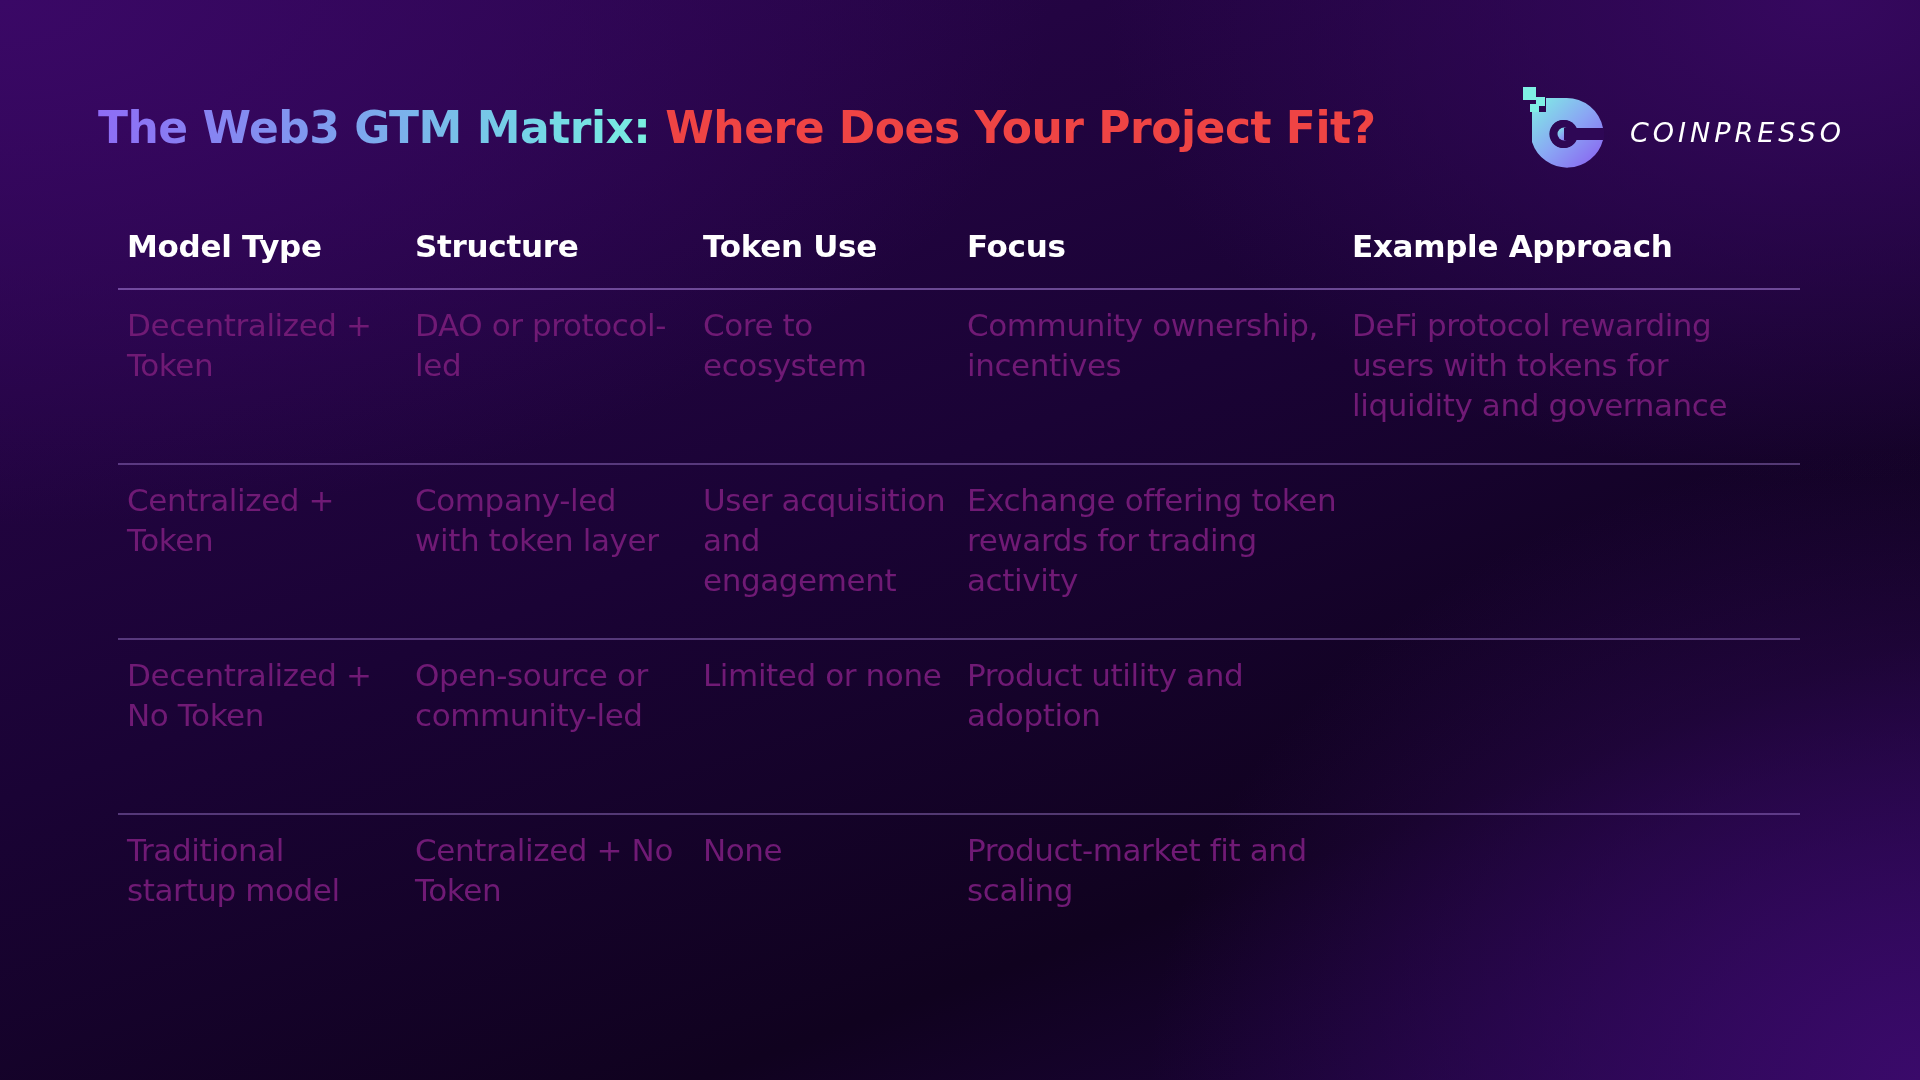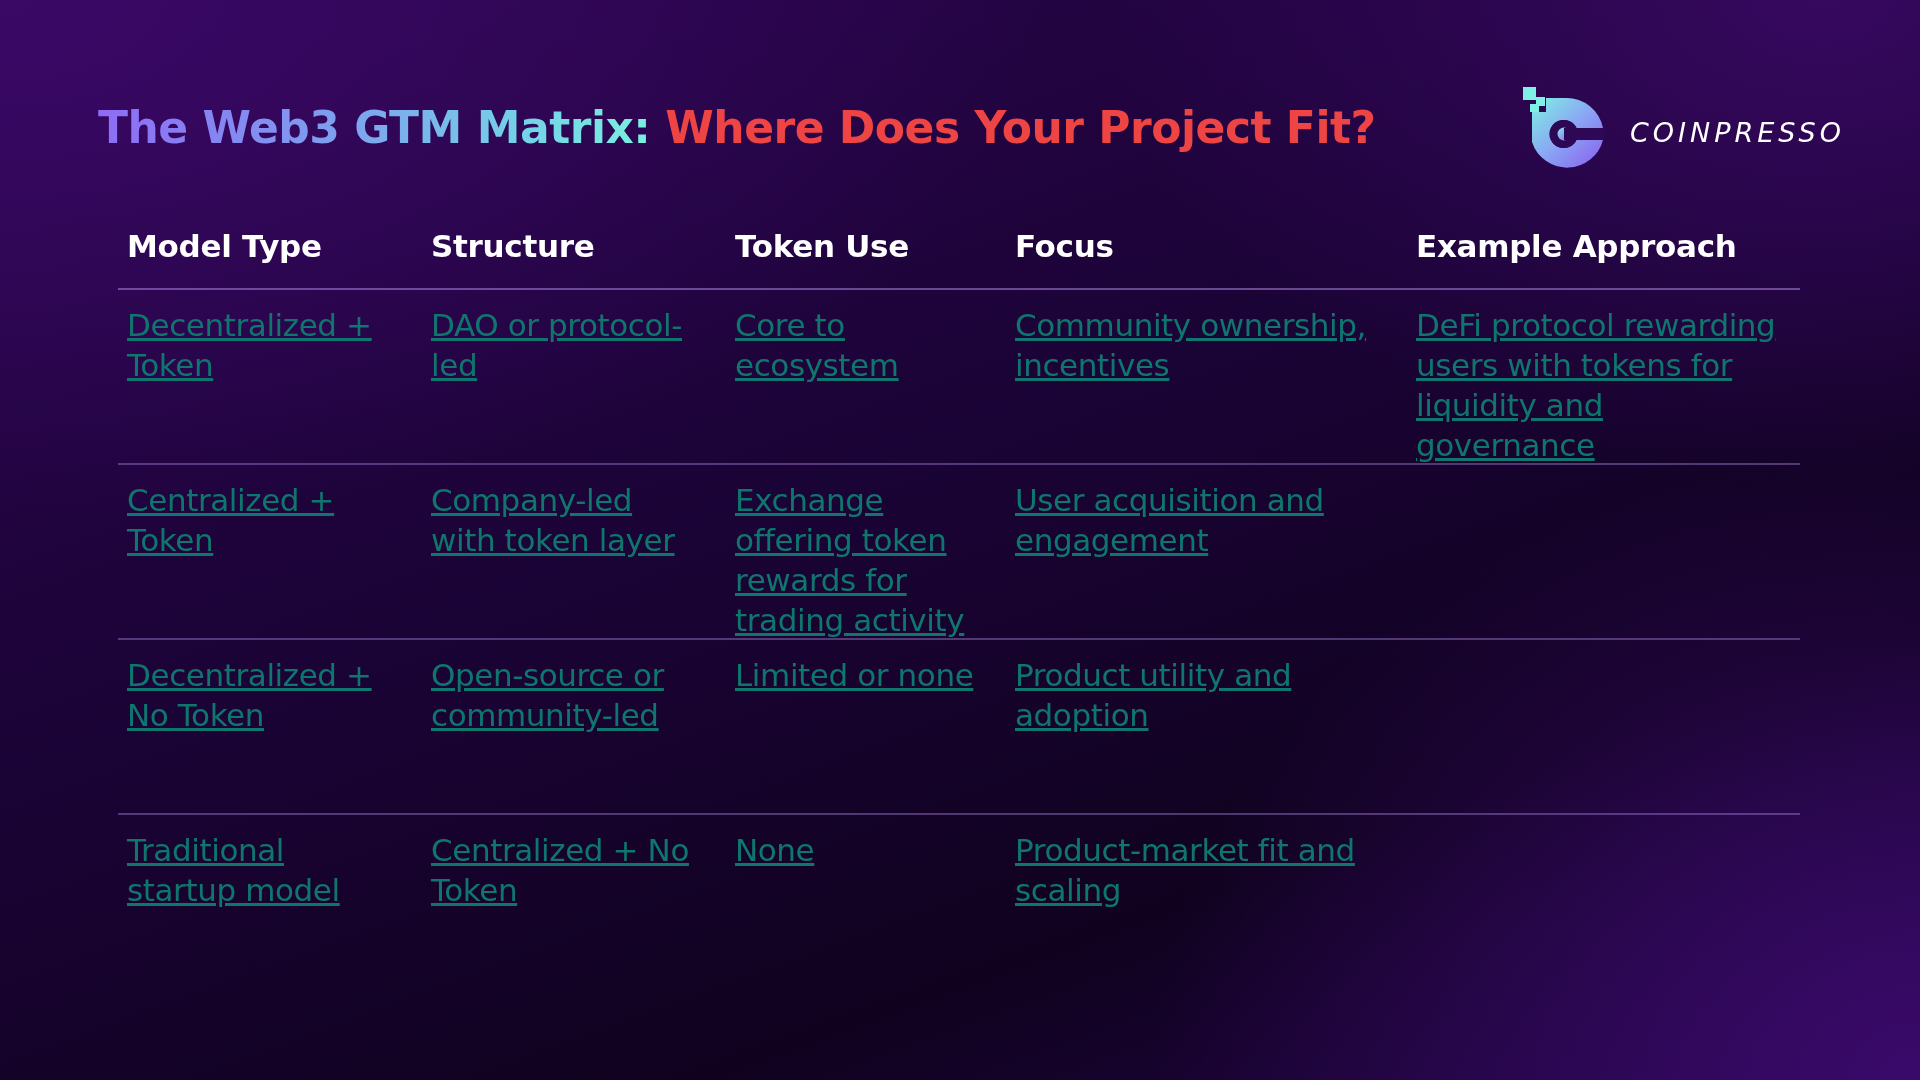--- a/index.html
+++ b/index.html
@@ -53,21 +53,20 @@
     .matrix {
       position: absolute;
       left: 118px;
       top: 222px;
       width: 1682px;
     }
     .row {
       display: grid;
       grid-template-columns: 288px 288px 264px 385px 1fr;
       padding-left: 9px;
-      gap: 16px;
     }
     .head-row {
       height: 68px;
       border-bottom: 2px solid rgba(170, 130, 220, 0.55);
       align-items: start;
     }
     .head-row .cell {
       font-size: 31px;
       font-weight: bold;
       line-height: 48px;
@@ -77,22 +76,21 @@
       height: 175px;
       border-bottom: 2px solid rgba(170, 130, 220, 0.42);
       padding-top: 15px;
     }
     .data-row:last-child { border-bottom: none; }
     .data-row .cell {
       font-size: 31px;
       line-height: 40px;
       padding-right: 14px;
       letter-spacing: -0.4px;
-      color: #0f766e;
-      text-decoration: underline;
+      color: #701a75;
     }
   </style>
 </head>
 <body>
 
 <div class="title">
   <span class="accent">The Web3 GTM Matrix:</span><span class="rest"> Where Does Your Project Fit?</span>
 </div>
 
 <div class="logo">
@@ -129,22 +127,22 @@
     <div class="cell">Decentralized + Token</div>
     <div class="cell">DAO or protocol-led</div>
     <div class="cell">Core to ecosystem</div>
     <div class="cell">Community ownership, incentives</div>
     <div class="cell">DeFi protocol rewarding users with tokens for liquidity and governance</div>
   </div>
 
   <div class="row data-row">
     <div class="cell">Centralized + Token</div>
     <div class="cell">Company-led with token layer</div>
+    <div class="cell">User acquisition and engagement</div>
     <div class="cell">Exchange offering token rewards for trading activity</div>
-    <div class="cell">User acquisition and engagement</div>
   </div>
 
   <div class="row data-row">
     <div class="cell">Decentralized + No Token</div>
     <div class="cell">Open-source or community-led</div>
     <div class="cell">Limited or none</div>
     <div class="cell">Product utility and adoption</div>
   </div>
 
   <div class="row data-row">

